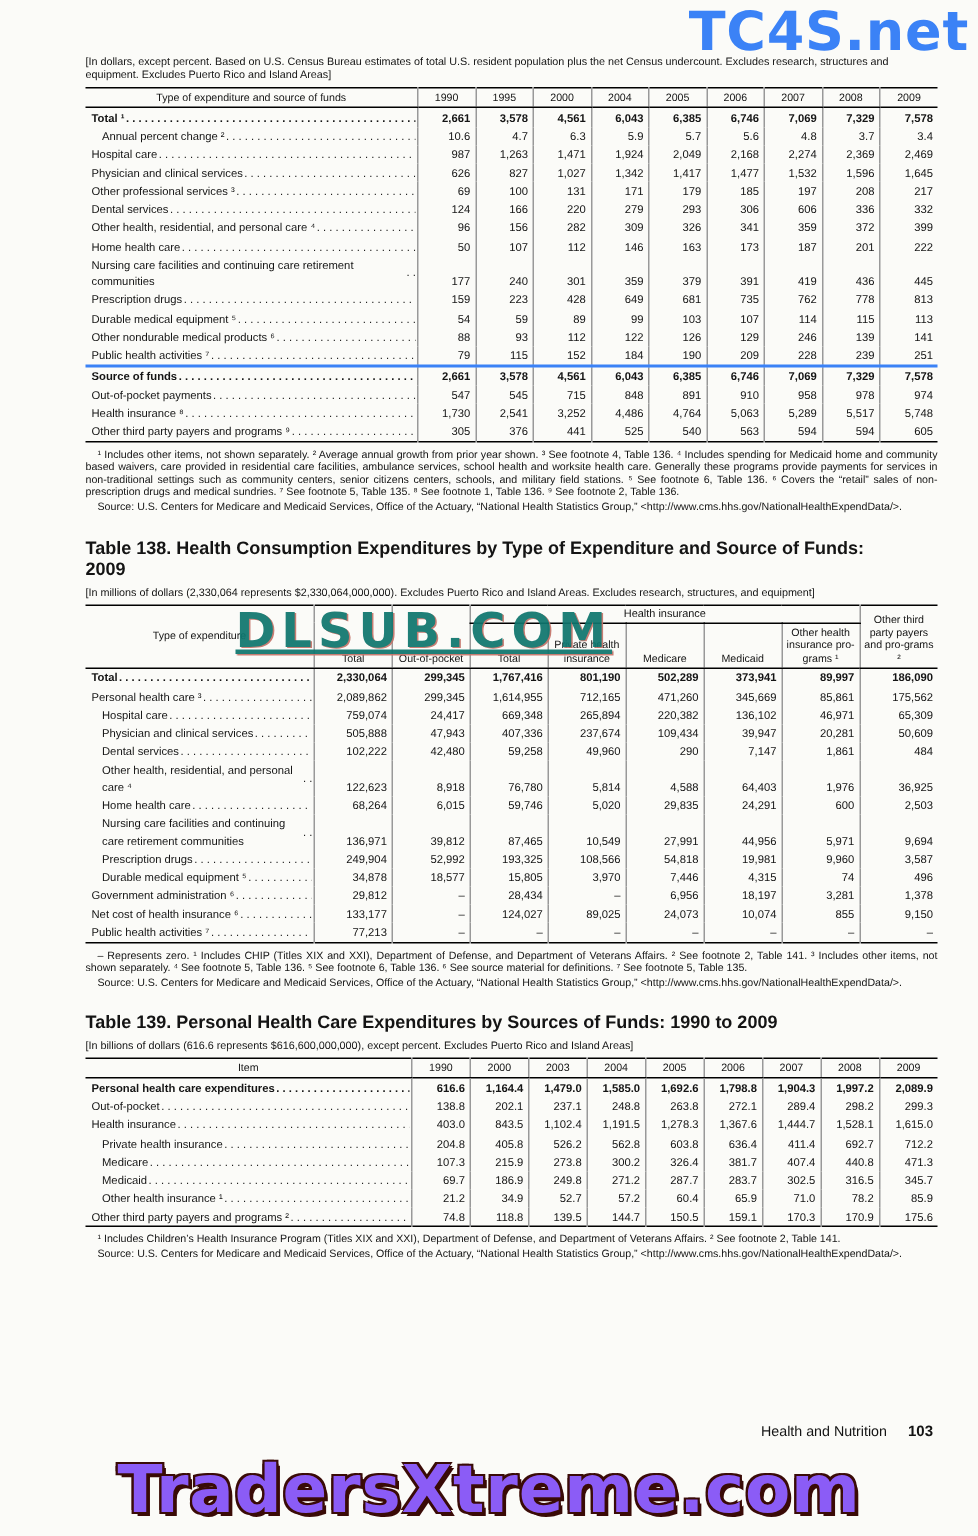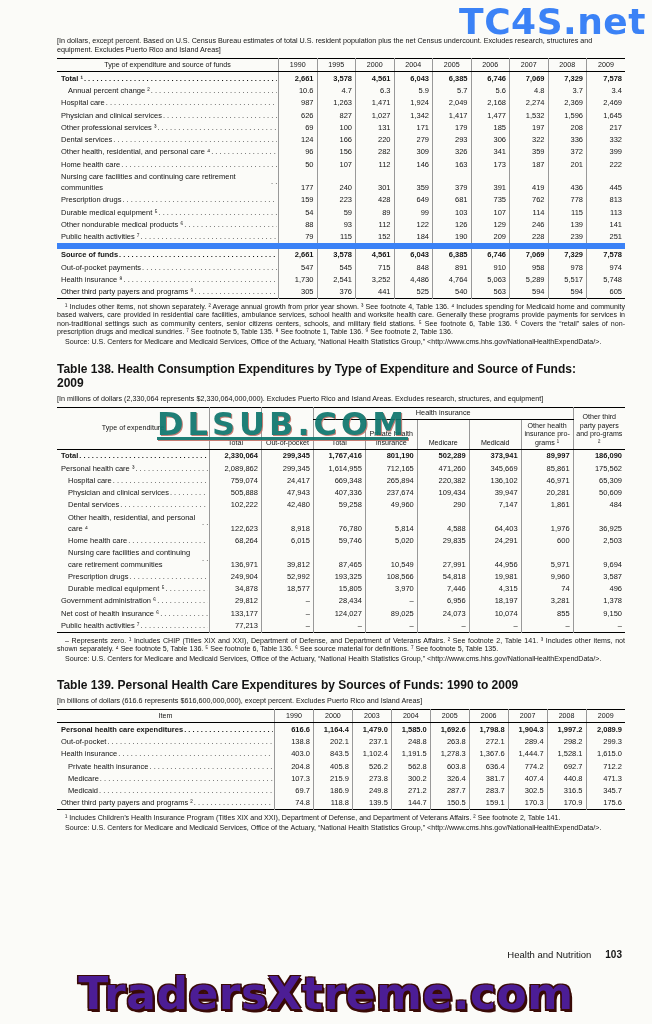--- a/index.html
+++ b/index.html
@@ -19,21 +19,21 @@
   .tblwrap{position:relative;}
   .wm-mid{
     position:absolute;top:-2px;left:100px;z-index:6;
     font-size:32px;font-weight:bold;color:#0f766e;letter-spacing:4px;
     text-shadow:1px 1px 0 #c4746a;opacity:.93;
     font-family:"DejaVu Sans","Liberation Sans",sans-serif;
     text-decoration:underline;
   }
   .wm-bottom{
     position:absolute;top:968px;left:50%;transform:translateX(-50%);z-index:6;
-    font-size:44px;font-weight:bold;color:#4c1d95;letter-spacing:.5px;white-space:nowrap;
+    font-size:44px;font-weight:bold;color:#8b5cf6;letter-spacing:.5px;white-space:nowrap;
     text-shadow:-1.5px -1.5px 0 #3a0b07,1.5px -1.5px 0 #3a0b07,-1.5px 1.5px 0 #3a0b07,
                  1.5px 1.5px 0 #3a0b07,2.5px 2.5px 0 #3a0b07;
     font-family:"DejaVu Sans","Liberation Sans",sans-serif;
   }
 
   
   .t-title{font-size:12px;font-weight:bold;line-height:1.16;max-width:520px;margin:0;}
   .t-note{font-size:7.2px;line-height:1.25;margin-top:3px;max-width:568px;}
   .fnote{font-size:7.1px;line-height:1.2;margin-top:4px;max-width:568px;text-align:justify;text-indent:8px;}
   .src{margin-top:1px;text-align:left;}
@@ -61,21 +61,21 @@
     line-height:1.5;vertical-align:bottom;border-left:1px solid #999;
     padding:.5px 3px .5px 0;
   }
   .tbl td.stub{border-left:none;padding-left:4px;padding-right:1px;}
   .stubflex{display:flex;align-items:center;}
   .lbl{flex:0 1 auto;}
   .dots{flex:1 1 6px;min-width:6px;overflow:hidden;white-space:nowrap;margin-left:1px;}
   .dots::before{content:" . . . . . . . . . . . . . . . . . . . . . . . . . . . . . . . . . . . . . . . . . . . . . . . . . . . . . . . . . . . . . . . . . . . . . . . . . . . .";}
   .tbl td.num{text-align:right;}
   .tbl tr.b{font-weight:bold;}
-  .tbl tr.rule{border-top:6px solid #3b82f6;margin-left:42px;}
+  .tbl tr.rule{border-top:2px solid #3b82f6;margin-left:42px;}
 
   
   .runfoot{position:absolute;top:949px;right:30px;font-size:9.5px;z-index:2;}
   .foot-page{font-weight:bold;font-size:10px;margin-left:14px;}
   .credit{position:absolute;top:1032px;left:57px;font-size:7.5px;z-index:2;}
 </style>
 </head>
 <body>
 
 <div class="page">
@@ -191,21 +191,21 @@
                 <span class="lbl">Dental services</span>
                 <span class="dots"></span>
               </div>
             </td>
             <td class="num">124</td>
             <td class="num">166</td>
             <td class="num">220</td>
             <td class="num">279</td>
             <td class="num">293</td>
             <td class="num">306</td>
-            <td class="num">322</td>
+            <td class="num">606</td>
             <td class="num">336</td>
             <td class="num">332</td>
           </tr>
           <tr>
             <td class="stub">
               <div class="stubflex">
                 <span class="lbl">Other health, residential, and personal care ⁴</span>
                 <span class="dots"></span>
               </div>
             </td>
@@ -709,21 +709,21 @@
                 <span class="lbl" style="padding-left: 7px;">Private health insurance</span>
                 <span class="dots"></span>
               </div>
             </td>
             <td class="num">204.8</td>
             <td class="num">405.8</td>
             <td class="num">526.2</td>
             <td class="num">562.8</td>
             <td class="num">603.8</td>
             <td class="num">636.4</td>
-            <td class="num">774.2</td>
+            <td class="num">411.4</td>
             <td class="num">692.7</td>
             <td class="num">712.2</td>
           </tr>
           <tr>
             <td class="stub">
               <div class="stubflex">
                 <span class="lbl" style="padding-left: 7px;">Medicare</span>
                 <span class="dots"></span>
               </div>
             </td>
@@ -750,20 +750,37 @@
             <td class="num">271.2</td>
             <td class="num">287.7</td>
             <td class="num">283.7</td>
             <td class="num">302.5</td>
             <td class="num">316.5</td>
             <td class="num">345.7</td>
           </tr>
           <tr>
             <td class="stub">
               <div class="stubflex">
+                <span class="lbl" style="padding-left: 7px;">Other health insurance ¹</span>
+                <span class="dots"></span>
+              </div>
+            </td>
+            <td class="num">21.2</td>
+            <td class="num">34.9</td>
+            <td class="num">52.7</td>
+            <td class="num">57.2</td>
+            <td class="num">60.4</td>
+            <td class="num">65.9</td>
+            <td class="num">71.0</td>
+            <td class="num">78.2</td>
+            <td class="num">85.9</td>
+          </tr>
+          <tr>
+            <td class="stub">
+              <div class="stubflex">
                 <span class="lbl">Other third party payers and programs ²</span>
                 <span class="dots"></span>
               </div>
             </td>
             <td class="num">74.8</td>
             <td class="num">118.8</td>
             <td class="num">139.5</td>
             <td class="num">144.7</td>
             <td class="num">150.5</td>
             <td class="num">159.1</td>

